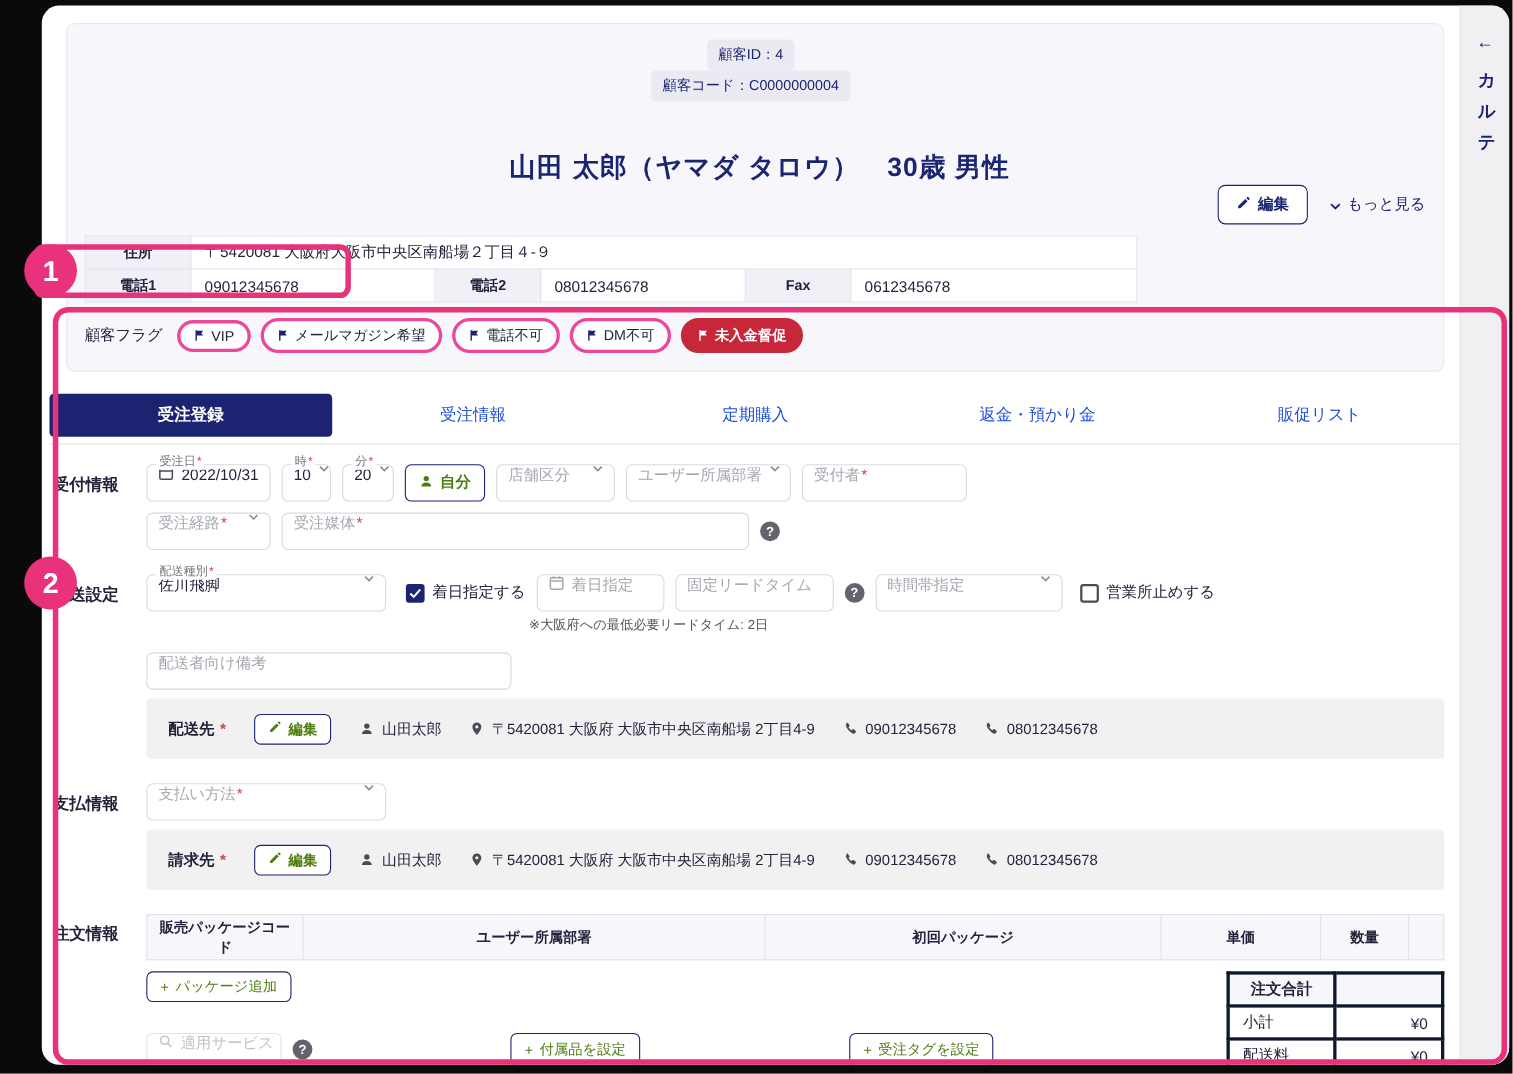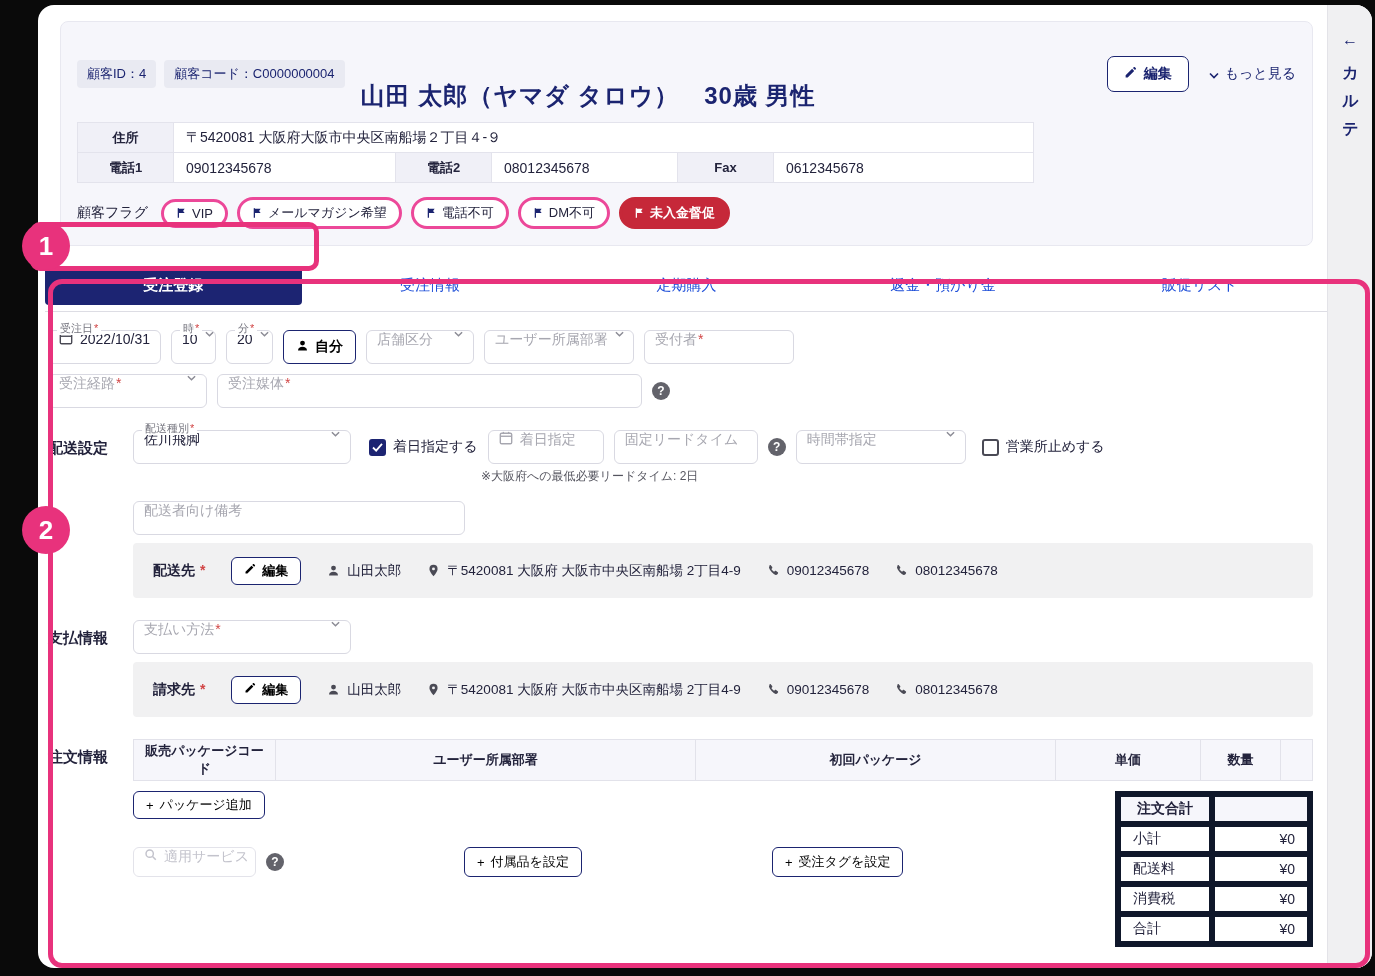--- a/index.html
+++ b/index.html
@@ -24,21 +24,21 @@
   }
   .karte-arrow { font-size:16px; margin-bottom:6px; }
   .karte-label { writing-mode:vertical-rl; font-size:16px; font-weight:bold; letter-spacing:10px; }
   
   .content { position:absolute; left:0; top:0; right:45px; bottom:0; padding:16px 14px 0 22px; overflow:hidden; }
   
   .customer-card {
     background:#f6f6fb; border:1px solid #e8e8f0; border-radius:8px;
     padding:14px 16px 16px 16px;
   }
-  .cust-head { display:flex; align-items:center; }
+  .cust-head { display:flex; align-items:center;flex-direction:column; }
   .badge {
     background:#e9eaf2; color:#1b2470; font-size:13px; padding:5px 10px;
     border-radius:4px; margin-right:8px; white-space:nowrap;
   }
   .cust-title { font-size:24px; font-weight:bold; color:#1b2470; margin-left:8px; letter-spacing:1px;margin-top:44px; }
   .head-actions { margin-left:auto; display:flex; align-items:center; gap:20px; }
   .btn-edit {
     display:inline-flex; align-items:center; gap:7px;
     background:#fff; border:1px solid #1b2470; color:#1b2470;
     border-radius:7px; padding:8px 16px; font-size:14px; font-weight:bold; cursor:pointer;
@@ -83,21 +83,21 @@
   }
   .fld .ph { color:#a7a7b0; white-space:nowrap; }
   .fld .val { color:#23233c; white-space:nowrap; }
   .fld .caret { margin-left:auto; color:#8b8b95; display:inline-flex; }
   .fld .icn { color:#4a4a55; display:inline-flex; }
   .fld.disabled { border-color:#e3e3ea; }
   .fld.disabled .ph, .fld.disabled .icn { color:#c3c3cc; }
   .req { color:#d14545; margin-left:1px; }
   .btn-outline {
     display:inline-flex; align-items:center; justify-content:center; gap:6px;
-    background:#fff; border:1px solid #1b2470; color:#000000; border-radius:6px;
+    background:#fff; border:1px solid #1b2470; color:#4d7c0f; border-radius:6px;
     font-size:14px; height:34px; padding:0 12px; cursor:pointer; white-space:nowrap;
   }
   .btn-outline.sm { height:28px; font-size:13px; }
   .help-icon {
     width:18px; height:18px; border-radius:50%; background:#63636b; color:#fff;
     font-size:12px; font-weight:bold; display:inline-flex; align-items:center; justify-content:center;
     flex-shrink:0;
   }
   .cbx { display:inline-flex; align-items:center; gap:7px; font-size:14px; color:#23233c; cursor:pointer; white-space:nowrap; }
   .cbx .box {
@@ -117,21 +117,21 @@
   .pkg-table { width:100%; border-collapse:collapse; }
   .pkg-table th {
     background:#f6f6fb; border:1px solid #e2e2ea; font-size:13px; font-weight:bold;
     color:#23233c; height:26px; padding:2px 8px; text-align:center;
   }
   .order-lower { display:flex; margin-top:10px; }
   .order-left { flex:1; }
   .controls-row { display:flex; align-items:center; margin-top:28px; }
   .totals-table { border-collapse:collapse; width:198px; flex-shrink:0; }
   .totals-table td {
-    border:6px solid #0f172a; font-size:14px; height:30px; padding:2px 12px; background:#fff;
+    border:3px solid #0f172a; font-size:14px; height:30px; padding:2px 12px; background:#fff;
   }
   .totals-table tr.t-head td { background:#f6f6fb; font-weight:bold; text-align:center; }
   .totals-table td.t-val { text-align:right; width:98px; }
   
   .form-footer {
     border-top:1px solid #e3e3ea; margin:46px -14px 0 -22px; padding:13px 0 12px 0;
     display:flex; justify-content:center; gap:16px;
   }
   .btn-reset {
     background:#fff; border:1px solid #c9c9d2; color:#1b2470; border-radius:6px;
@@ -256,20 +256,21 @@
       <div class="tab active">受注登録</div>
       <div class="tab">受注情報</div>
       <div class="tab">定期購入</div>
       <div class="tab">返金・預かり金</div>
       <div class="tab">販促リスト</div>
     </div>
 
     <div class="order-form">
 
       <div class="section">
+        <div class="section-label">受付情報</div>
         <div class="section-body">
           <div class="frow">
             <div class="fld" style="width:113px">
               <span class="flabel"><span>受注日</span><span class="req">*</span></span>
               <span class="icn">
                   <svg viewBox="0 0 16 16" width="14" height="14">
                     <rect x="1.5" y="2.5" width="13" height="12" rx="1.5" fill="none" stroke="currentColor" stroke-width="1.6"></rect>
                     <line x1="1.5" y1="6" x2="14.5" y2="6" stroke="currentColor" stroke-width="1.6"></line>
                     <line x1="5" y1="1" x2="5" y2="3.5" stroke="currentColor" stroke-width="1.6"></line>
                     <line x1="11" y1="1" x2="11" y2="3.5" stroke="currentColor" stroke-width="1.6"></line>
@@ -316,21 +317,21 @@
                   <svg viewBox="0 0 10 6" width="9" height="6">
                     <path d="M1 1l4 4 4-4" fill="none" stroke="currentColor" stroke-width="1.6"></path>
                   </svg>
                 </span>
             </div>
             <div class="fld" style="width:150px">
               <span class="ph"><span>受付者</span><span class="req">*</span></span>
             </div>
           </div>
           <div class="frow" style="margin-top:10px">
-            <div class="fld" style="width:159px">
+            <div class="fld" style="width:113px">
               <span class="ph"><span>受注経路</span><span class="req">*</span></span>
               <span class="caret">
                   <svg viewBox="0 0 10 6" width="9" height="6">
                     <path d="M1 1l4 4 4-4" fill="none" stroke="currentColor" stroke-width="1.6"></path>
                   </svg>
                 </span>
             </div>
             <div class="fld" style="width:425px">
               <span class="ph"><span>受注媒体</span><span class="req">*</span></span>
             </div>

